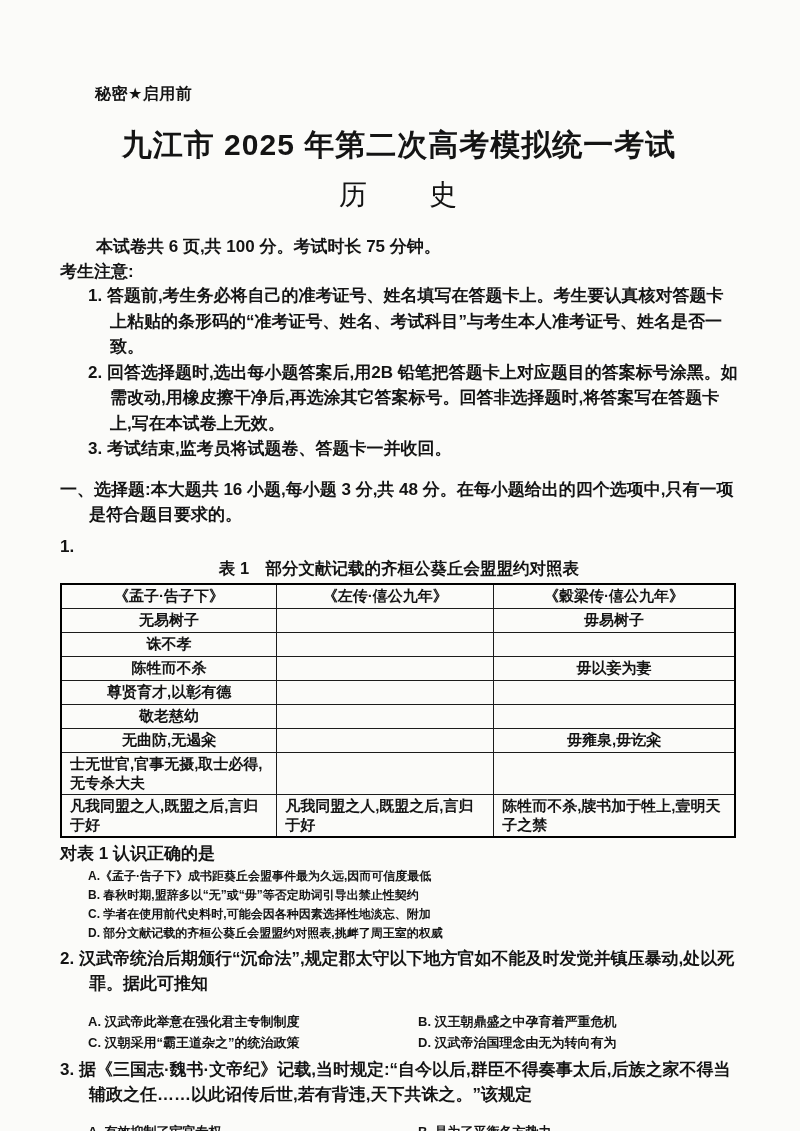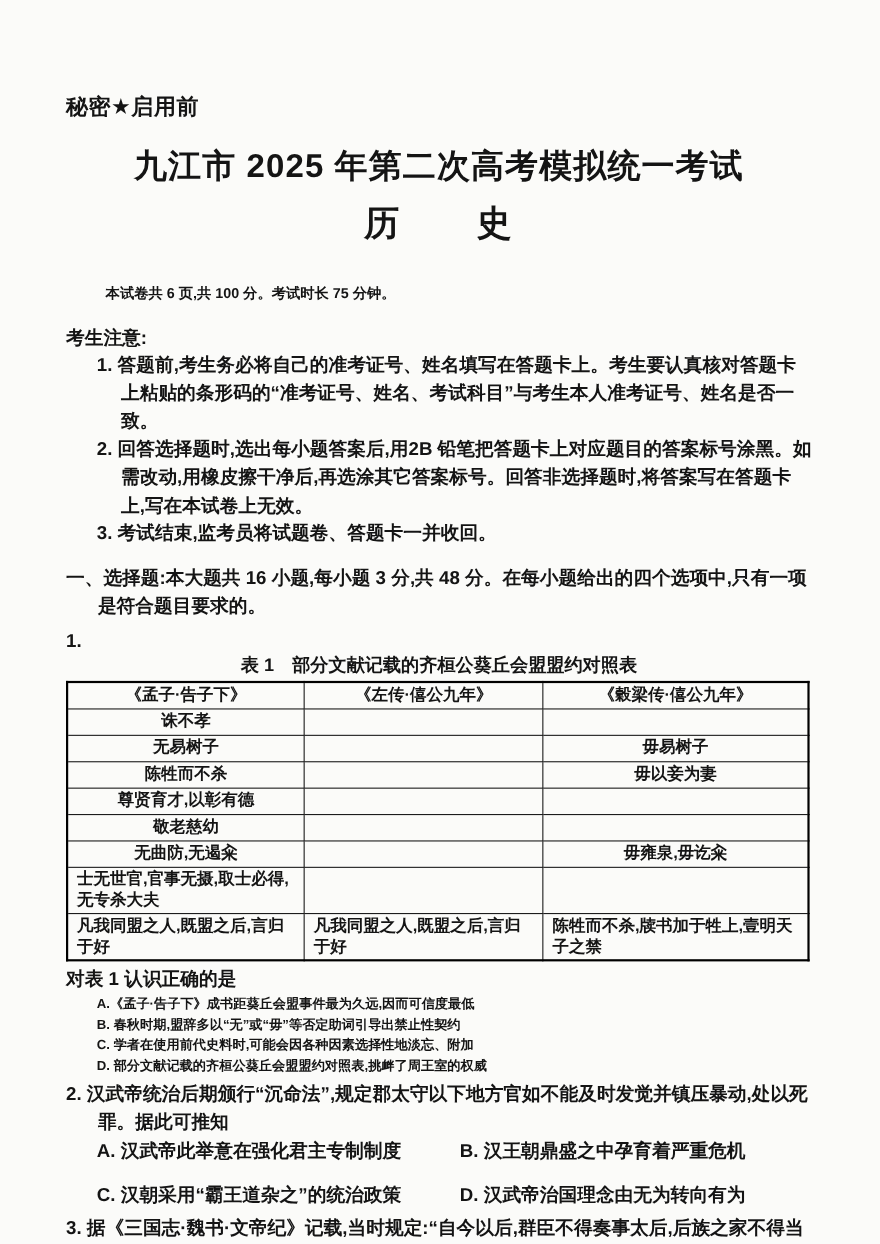--- a/index.html
+++ b/index.html
@@ -5,27 +5,27 @@
   html, body { margin:0; padding:0; }
   body {
     width:800px; height:1131px; overflow:hidden;
     background:#fbfbf9; color:#141414;
     font-family:"Liberation Sans","DejaVu Sans",sans-serif;
     font-weight:700;
     -webkit-font-smoothing:antialiased;
   }
   .page { box-sizing:border-box; width:800px; height:1131px; padding:84px 62px 0 60px; }
 
-  .security { font-size:20px; letter-spacing:0.5px; }
+  .security { font-size:16px; letter-spacing:0.5px;margin-left:35px; }
 
   .exam-title { margin:20px 0 0; text-align:center; font-size:30px; letter-spacing:1px; font-weight:700; }
-  .subject-title { margin:10px 0 0; text-align:center; font-size:32px; letter-spacing:2px; font-weight:700; }
+  .subject-title { margin:10px 0 0; text-align:center; font-size:28px; letter-spacing:2px; font-weight:400; }
 
-  .exam-info { margin:32px 0 0 36px; font-size:13px; }
-  .notice-head { margin:20px 0 0; font-size:17px; }
+  .exam-info { margin:21px 0 0 36px; font-size:17px; }
+  .notice-head { margin:2px 0 0; font-size:17px; }
   .notice { padding-left:50px; text-indent:-22px; font-size:17px; line-height:1.5; }
 
   .section-title { margin-top:15px; padding-left:29px; text-indent:-29px; font-size:17px; line-height:1.5; }
 
   .qnum { margin-top:9px; font-size:17px; }
   .table-caption { margin-top:1px; text-align:center; font-size:16.5px; }
 
   table.cmp {
     margin-top:3px; width:676px; table-layout:fixed;
     border-collapse:collapse; border:2px solid #000000;
@@ -35,21 +35,21 @@
     font-size:15px; font-weight:700; line-height:1.3;
     text-align:center; height:21px; overflow:hidden;
   }
   table.cmp .l { text-align:left; }
 
   .stem { margin-top:4px; font-size:17px; line-height:1.45; }
   .opts-stack { padding-left:28px; font-size:12px; line-height:1.4; }
   .opts-stack > div { margin-top:2px; }
   .opts-grid {
     margin-left:28px; display:grid; grid-template-columns:330px auto;
-    font-size:17px; line-height:1.4; row-gap:17px; margin-top:2px;
+    font-size:13px; line-height:1.4; row-gap:3px; margin-top:16px;
   }
   .question { margin-top:5px; padding-left:29px; text-indent:-29px; font-size:17px; line-height:1.48; }
 </style>
 </head>
 <body>
 
 <div class="page">
 
   <div class="security">秘密★启用前</div>
 
@@ -76,28 +76,28 @@
       </colgroup>
     <thead>
       <tr>
         <th>《孟子·告子下》</th>
         <th>《左传·僖公九年》</th>
         <th>《穀梁传·僖公九年》</th>
       </tr>
     </thead>
     <tbody>
       <tr>
+        <td>无易树子</td>
+        <td></td>
+        <td>毋易树子</td>
+      </tr>
+      <tr>
         <td>诛不孝</td>
         <td></td>
         <td></td>
-      </tr>
-      <tr>
-        <td>无易树子</td>
-        <td></td>
-        <td>毋易树子</td>
       </tr>
       <tr>
         <td>陈牲而不杀</td>
         <td></td>
         <td>毋以妾为妻</td>
       </tr>
       <tr>
         <td>尊贤育才,以彰有德</td>
         <td></td>
         <td></td>

